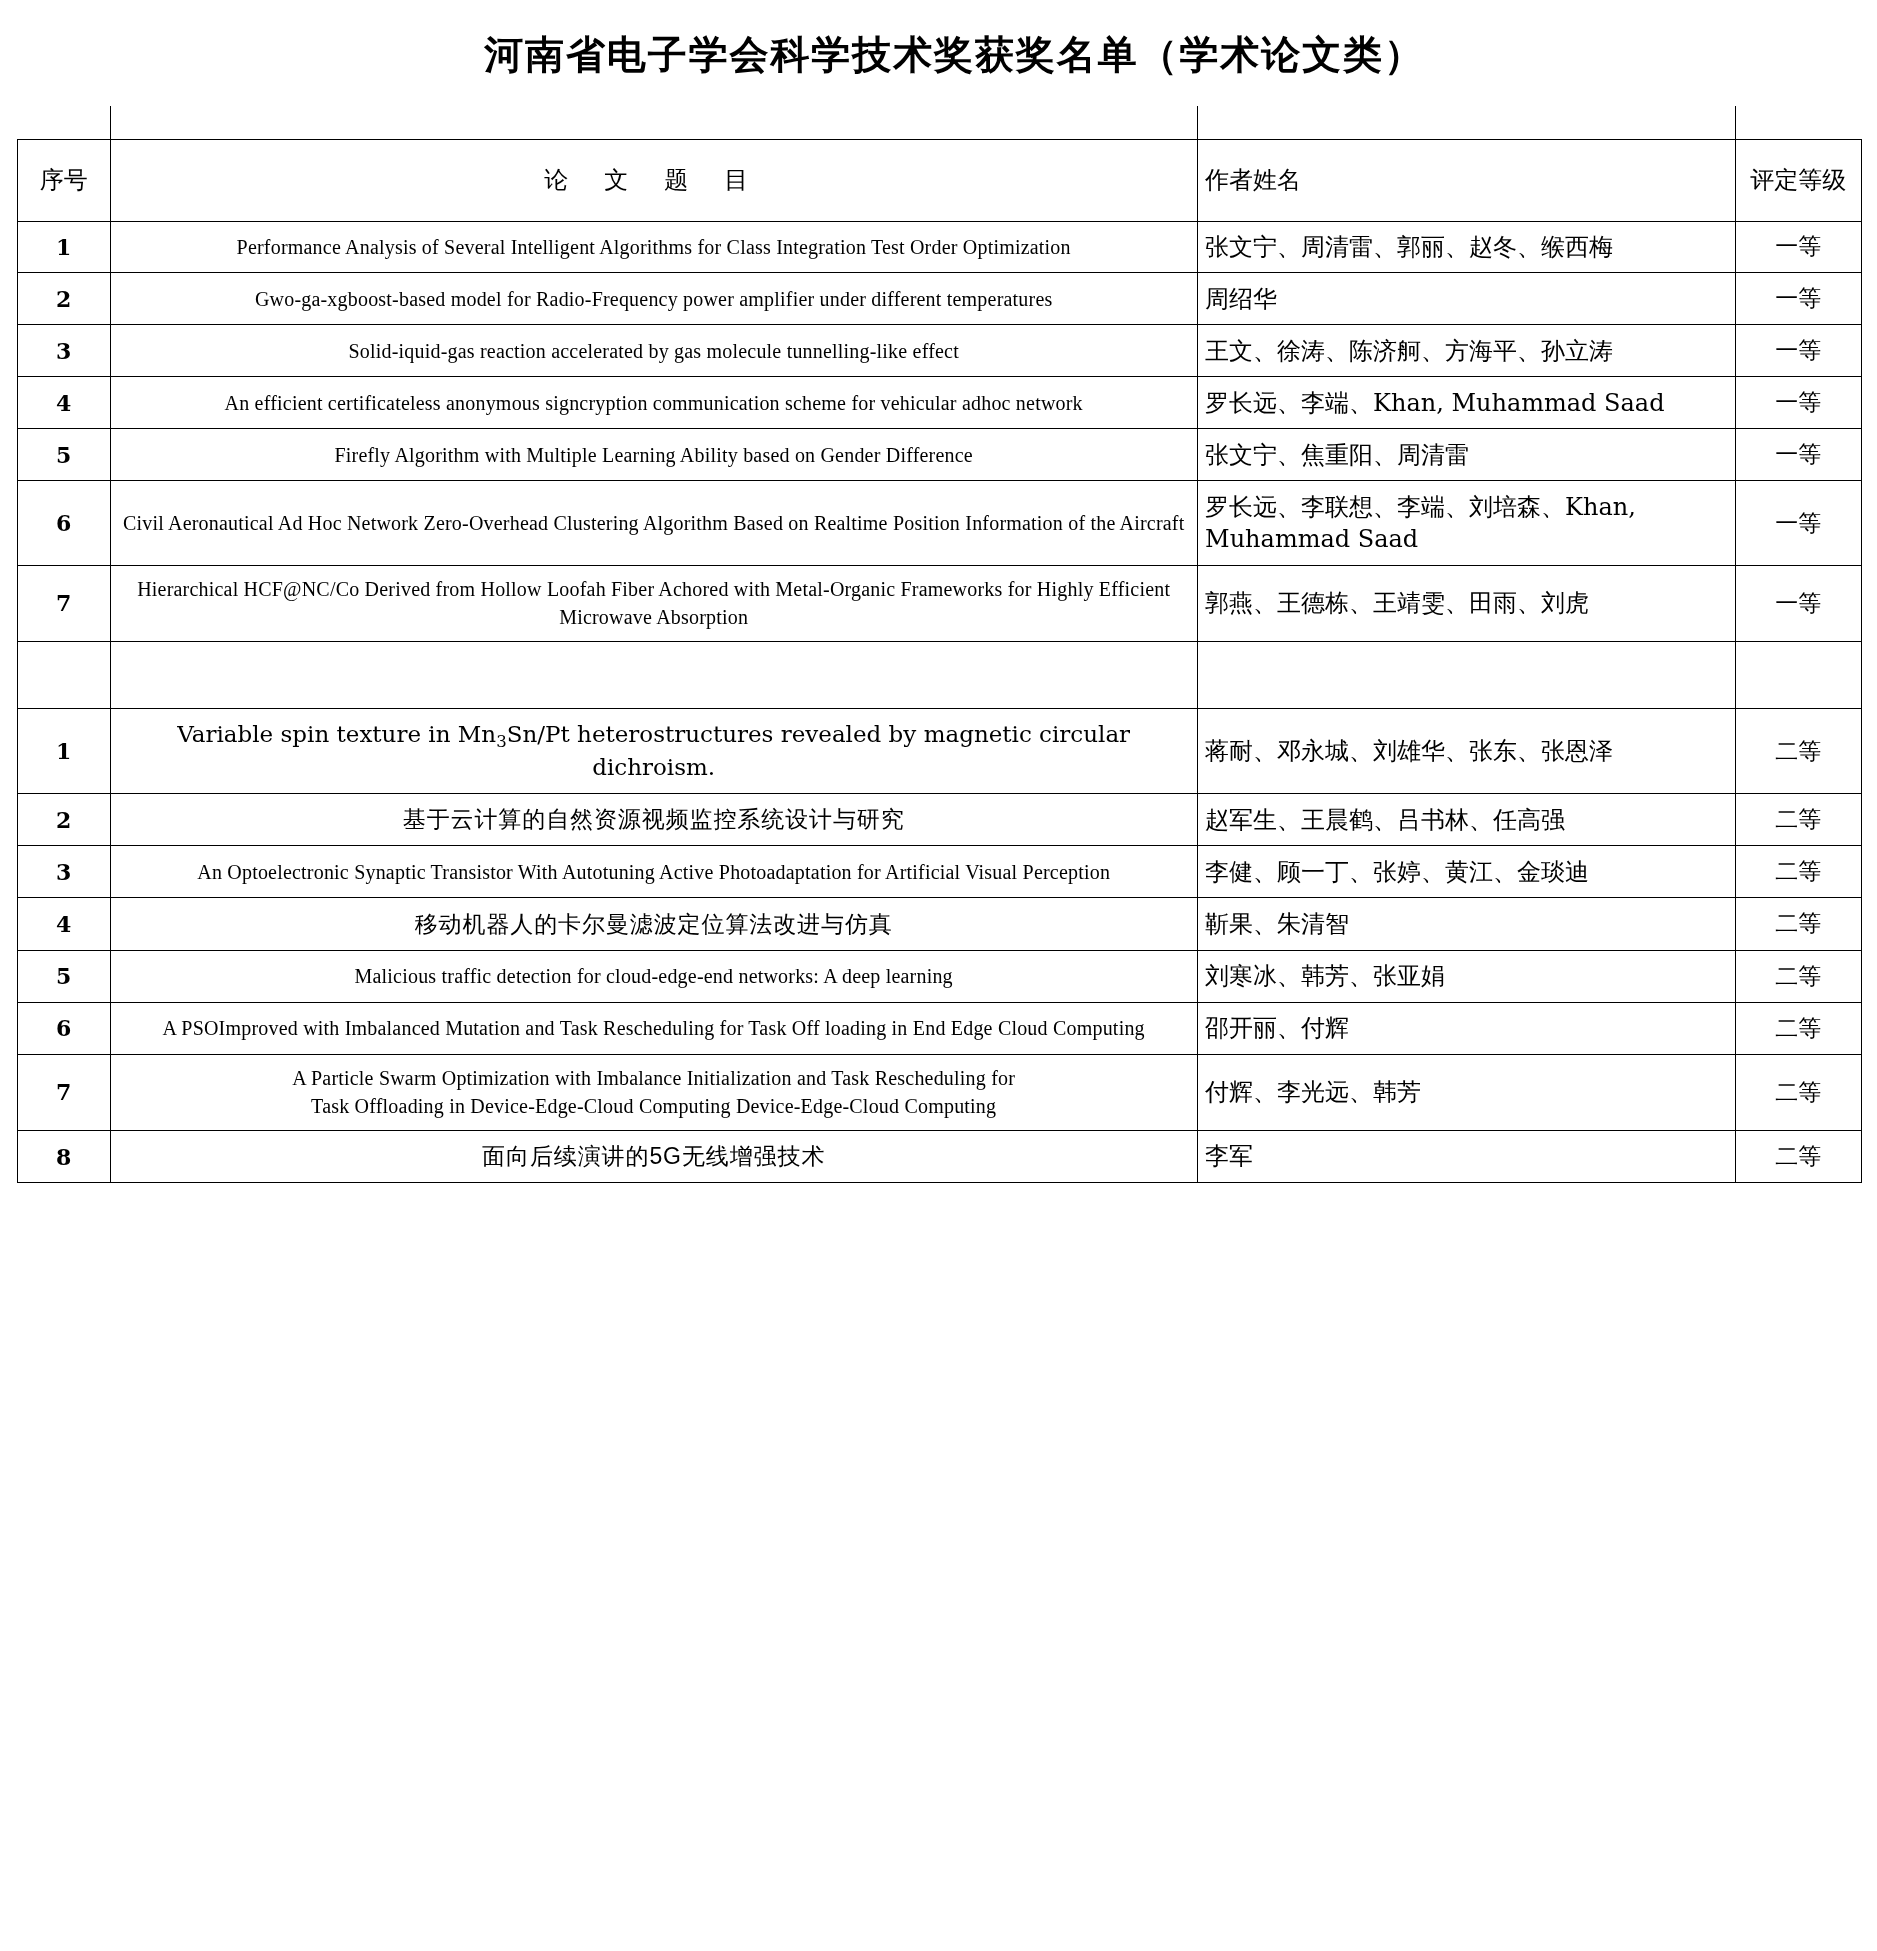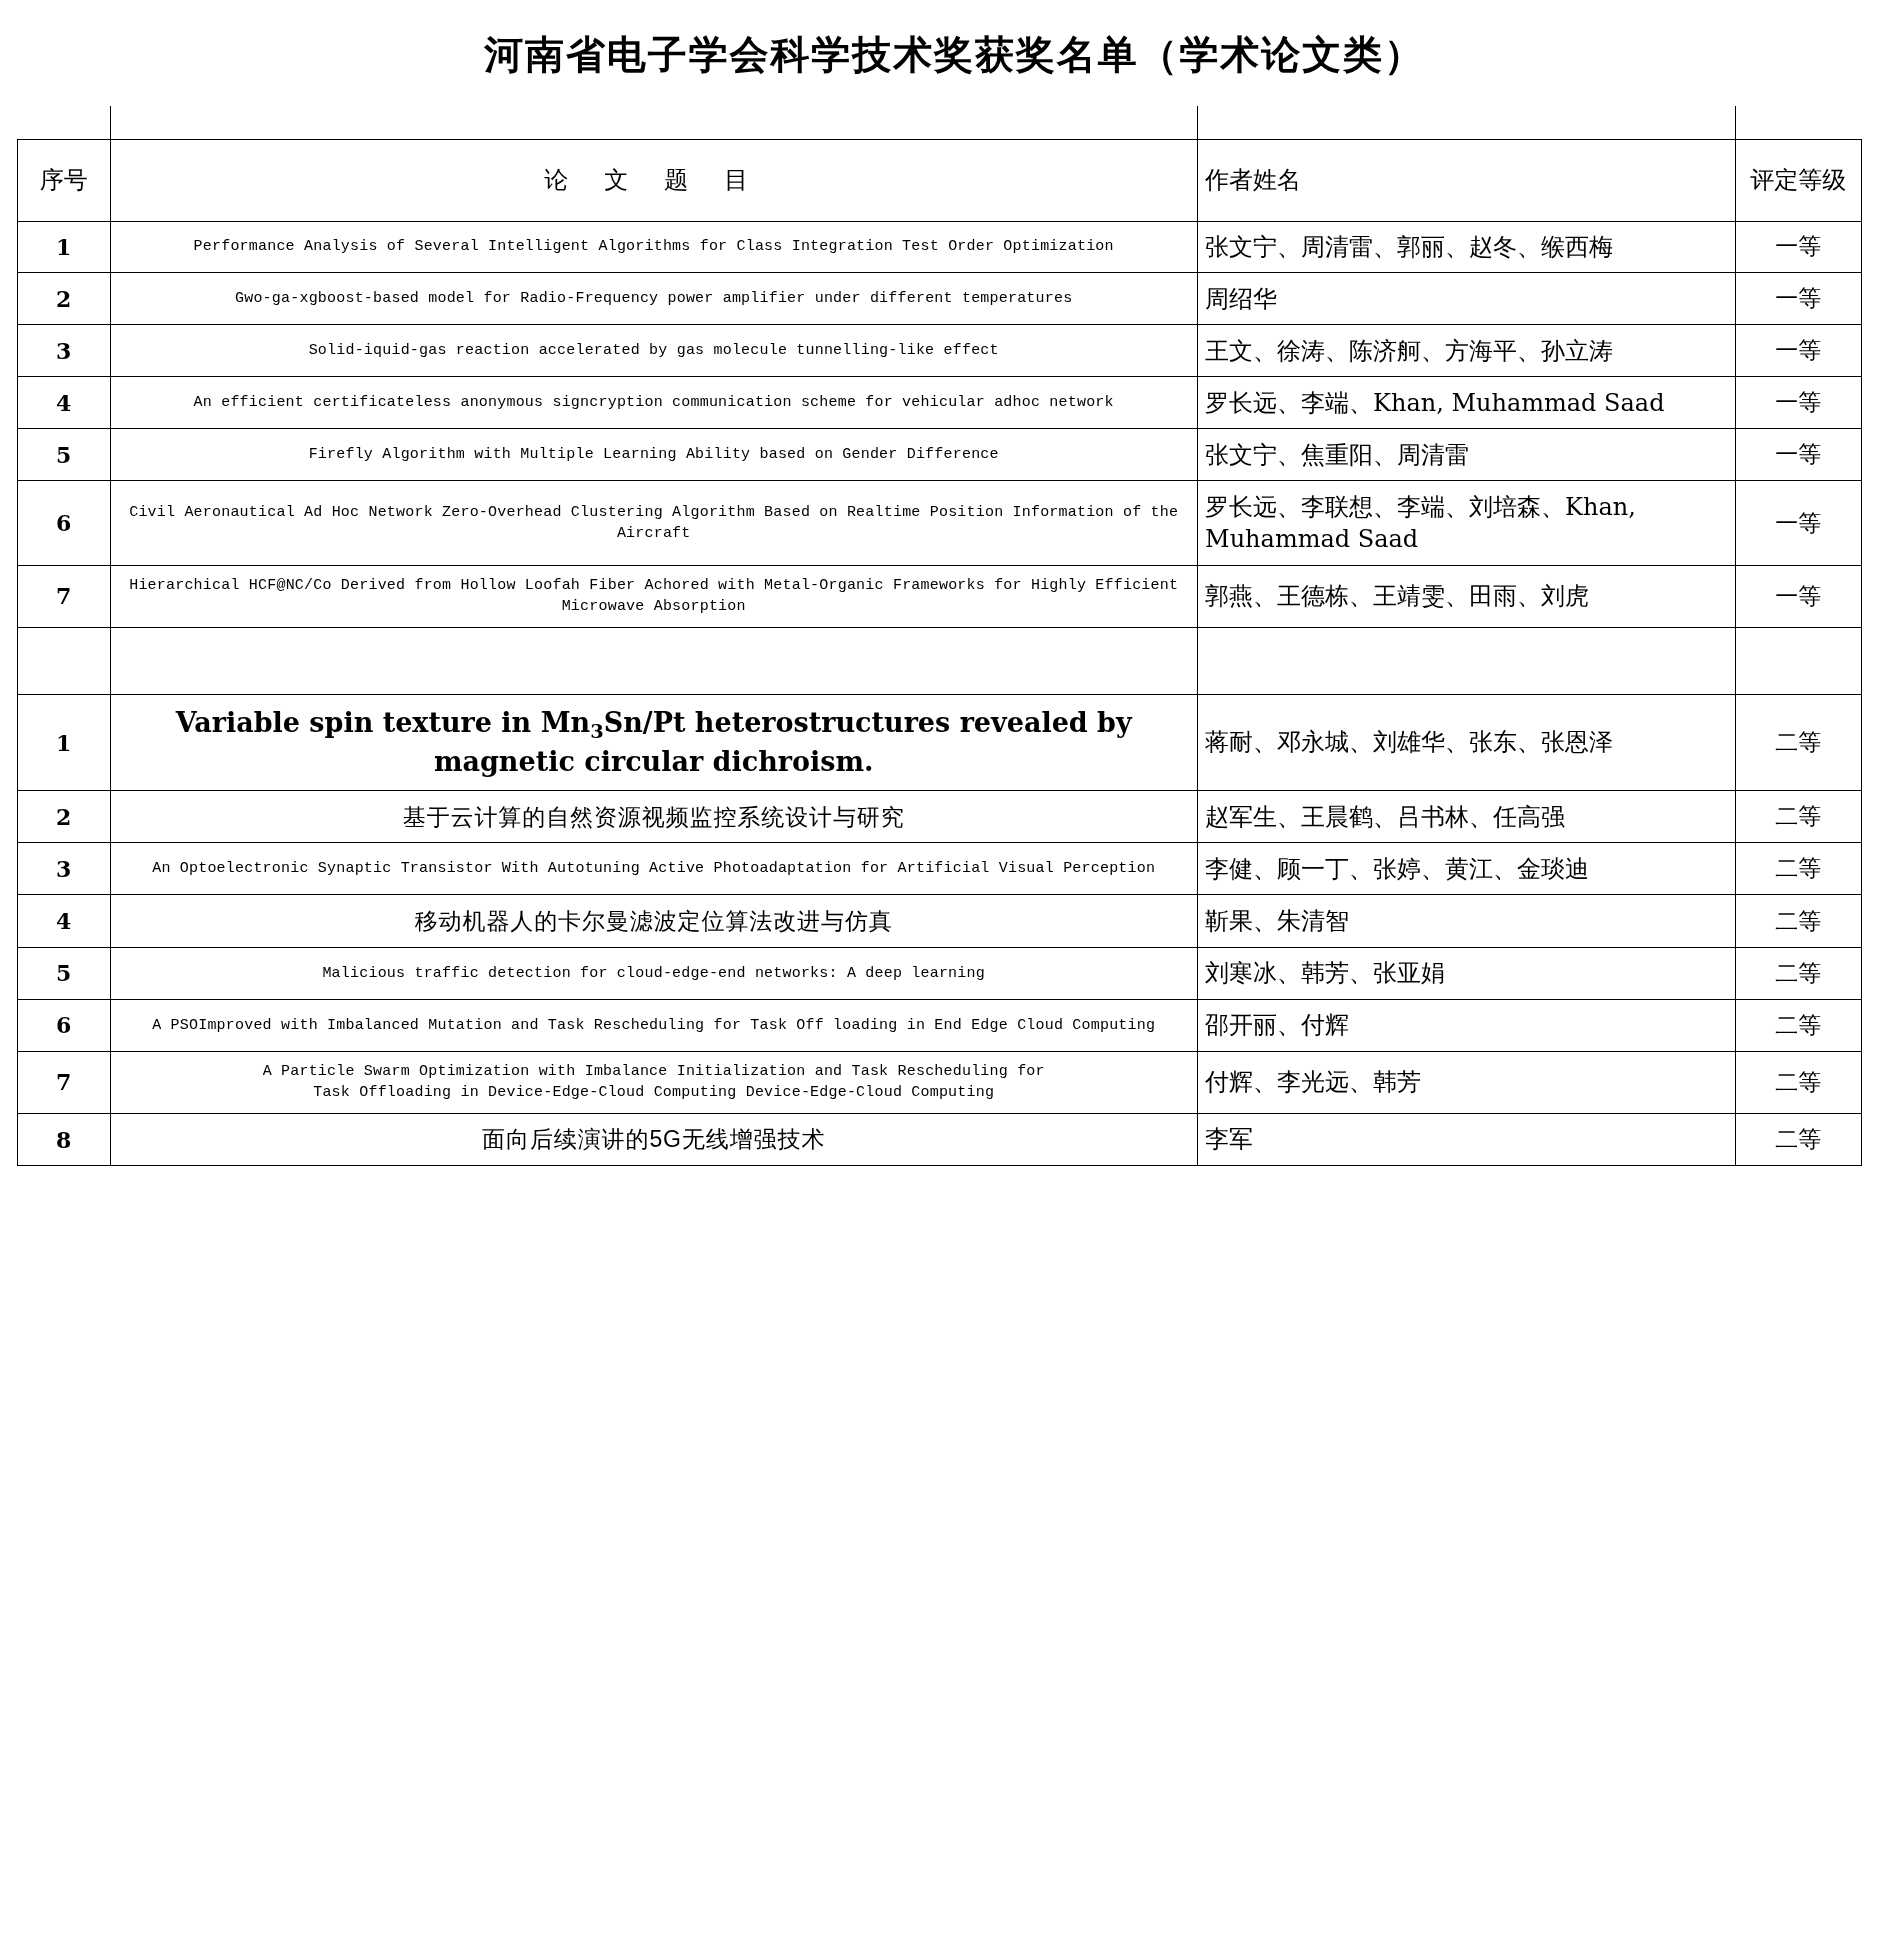--- a/index.html
+++ b/index.html
@@ -72,35 +72,35 @@
   th.hd-grade { text-align: center; }
 
   td.no {
     text-align: center;
     font-family: "DejaVu Serif", serif;
     font-size: 22px;
     font-weight: bold;
   }
   td.title {
     text-align: center;
-    font-family: Liberation Mono, monospace;
-    font-size: 15px;
+    font-family: Liberation Serif, serif;
+    font-size: 20px;
     line-height: 1.42;
     letter-spacing: 0.2px;
   }
   td.title.cjk {
     font-family: Liberation Sans, sans-serif;
     font-size: 23px;
     letter-spacing: 0.9px;
     text-align: center;
   }
   td.title.serif-bold {
     font-family: "DejaVu Serif", serif;
-    font-weight: bold;
-    font-size: 27px;
+    font-weight: normal;
+    font-size: 23px;
     letter-spacing: 0px;
   }
   td.author {
     text-align: left;
     padding-left: 11px;
     font-family: "DejaVu Serif", serif;
     font-size: 24px;
     line-height: 1.35;
     margin-left: 21px;
   }

